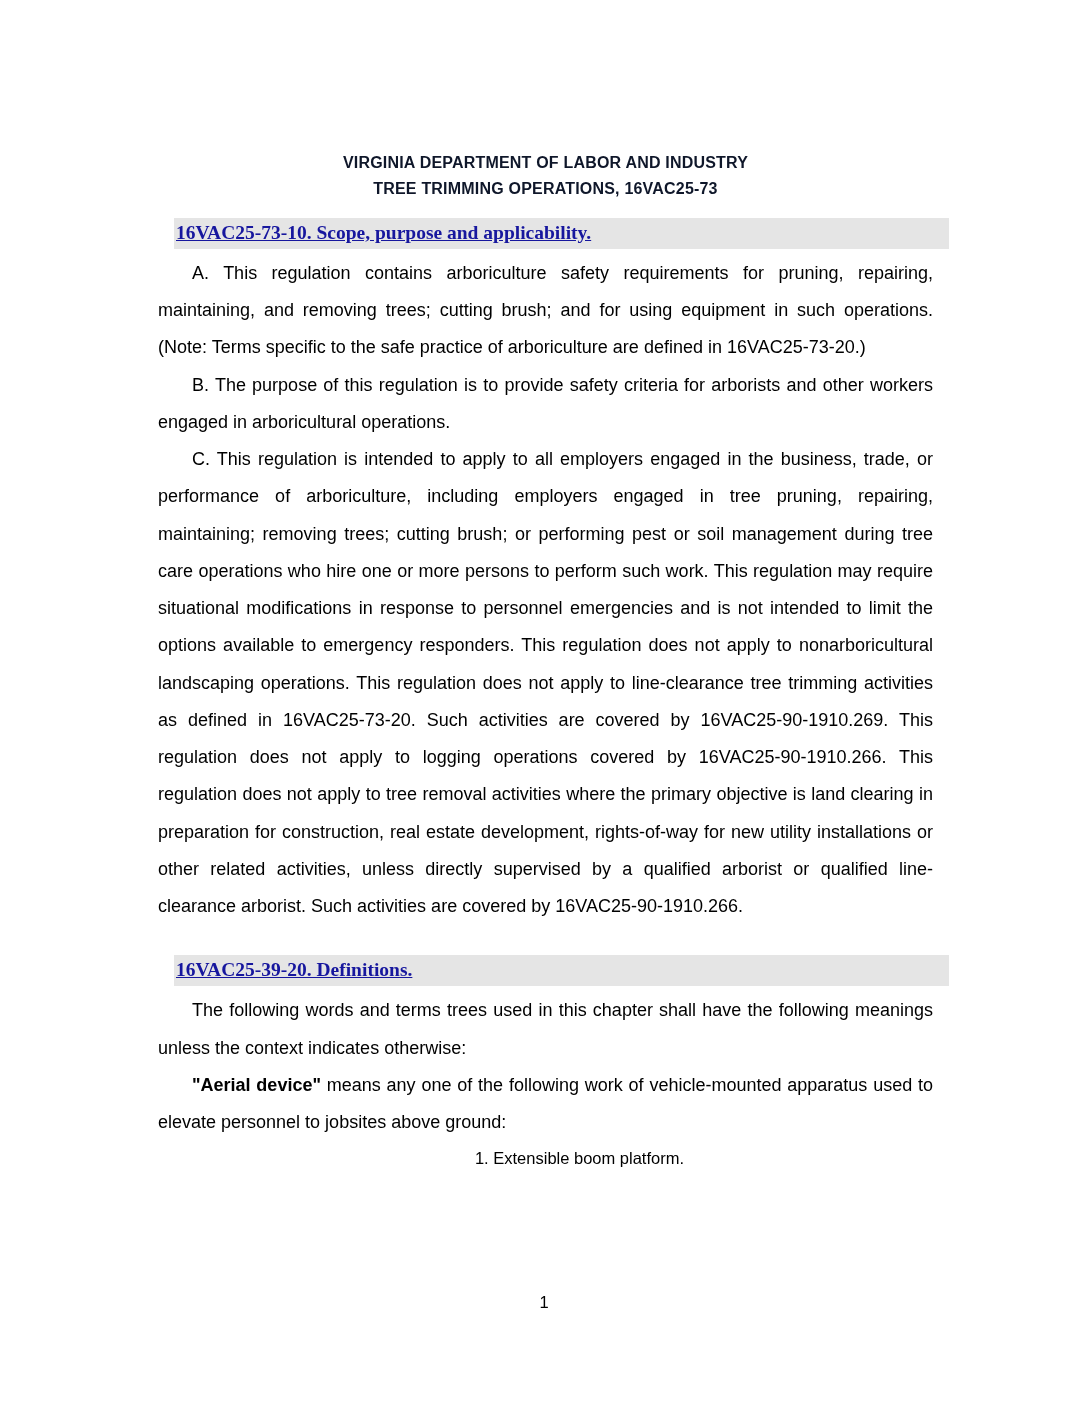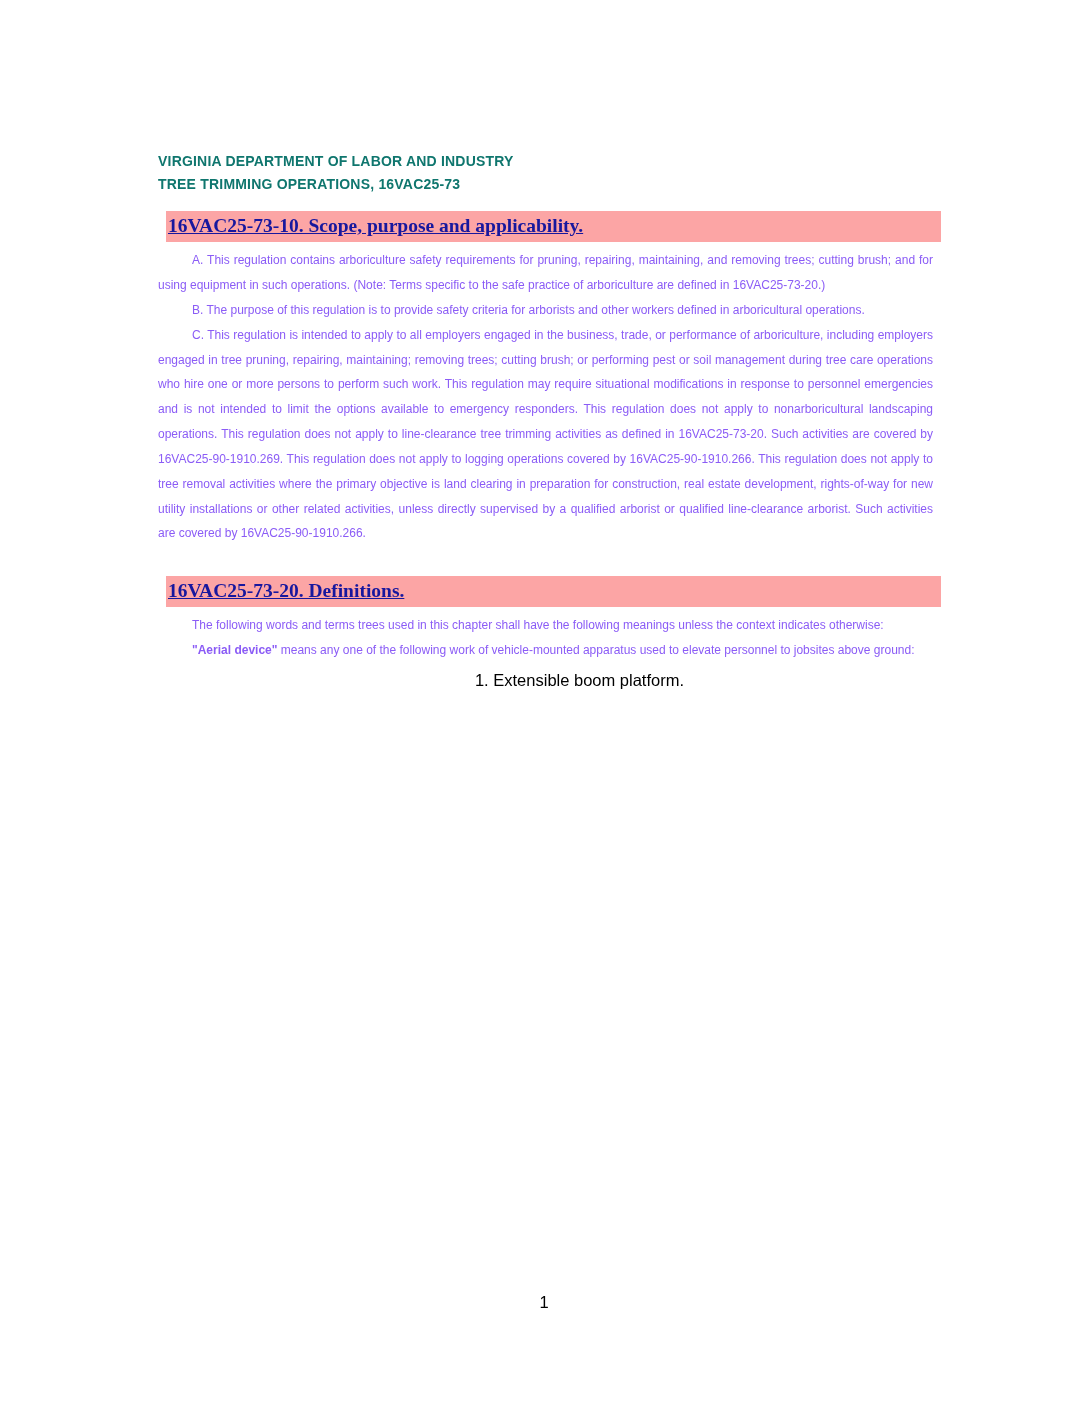--- a/index.html
+++ b/index.html
@@ -15,55 +15,56 @@
     position: relative;
   }
   .page {
     width: 1088px;
     height: 1408px;
     box-sizing: border-box;
     padding: 150px 155px 0 158px;
     position: relative;
   }
   .doc-header {
-    color: #0f766e;
+    text-align: center;
+    color: #0f172a;
     font-weight: bold;
-    font-size: 14px;
+    font-size: 16px;
     line-height: 1.62;
     letter-spacing: 0.2px;
     margin: 0 0 16px 0;
   }
   .doc-header div {
     white-space: nowrap;
   }
   .section-head {
-    background: #fca5a5;
+    background: #e5e5e5;
     font-family: "Liberation Serif", serif;
     font-weight: bold;
     font-size: 19.5px;
     color: #17179e;
     padding: 4px 0 5px 2px;
-    margin: 0 0 6px 8px;
+    margin: 0 0 6px 16px;
     width: 100%;
     box-sizing: border-box;
   }
   .section-head span {
     text-decoration: underline;
   }
   .section-head.second {
     margin-top: 30px;
   }
   p.body {
-    font-size: 12px;
+    font-size: 18px;
     line-height: 2.07;
     text-align: justify;
     text-justify: inter-word;
     margin: 0 0 0 0;
     text-indent: 34px;
-    color: #8b5cf6;
+    color: #000000;
   }
   p.listitem {
     font-size: 16.5px;
     line-height: 2.07;
     margin: 0;
     text-indent: 68px;
     text-align: center;
   }
   b.term {
     font-weight: bold;
@@ -84,24 +85,24 @@
 <div class="page">
 
   <div class="doc-header">
     <div>VIRGINIA DEPARTMENT OF LABOR AND INDUSTRY</div>
     <div>TREE TRIMMING OPERATIONS, 16VAC25-73</div>
   </div>
 
   <div class="section-head"><span>16VAC25-73-10.  Scope, purpose and applicability.</span></div>
 
   <p class="body">A. This regulation contains arboriculture safety requirements for pruning, repairing, maintaining, and removing trees; cutting brush; and for using equipment in such operations. (Note: Terms specific to the safe practice of arboriculture are defined in 16VAC25-73-20.)</p>
-  <p class="body">B. The purpose of this regulation is to provide safety criteria for arborists and other workers defined in arboricultural operations.</p>
+  <p class="body">B. The purpose of this regulation is to provide safety criteria for arborists and other workers engaged in arboricultural operations.</p>
   <p class="body">C. This regulation is intended to apply to all employers engaged in the business, trade, or performance of arboriculture, including employers engaged in tree pruning, repairing, maintaining; removing trees; cutting brush; or performing pest or soil management during tree care operations who hire one or more persons to perform such work. This regulation may require situational modifications in response to personnel emergencies and is not intended to limit the options available to emergency responders. This regulation does not apply to nonarboricultural landscaping operations. This regulation does not apply to line-clearance tree trimming activities as defined in 16VAC25-73-20. Such activities are covered by 16VAC25-90-1910.269. This regulation does not apply to logging operations covered by 16VAC25-90-1910.266. This regulation does not apply to tree removal activities where the primary objective is land clearing in preparation for construction, real estate development, rights-of-way for new utility installations or other related activities, unless directly supervised by a qualified arborist or qualified line-clearance arborist. Such activities are covered by 16VAC25-90-1910.266.</p>
 
-  <div class="section-head second"><span>16VAC25-73-20. Definitions.</span></div>
+  <div class="section-head second"><span>16VAC25-39-20. Definitions.</span></div>
 
   <p class="body">The following words and terms trees used in this chapter shall have the following meanings unless the context indicates otherwise:</p>
 
   <p class="body"><b class="term">"Aerial device"</b><span> means any one of the following work of vehicle-mounted apparatus used to elevate personnel to jobsites above ground:</span></p>
 
   <p class="listitem">1. Extensible boom platform.</p>
 
   <div class="page-number">1</div>
 </div>
 

